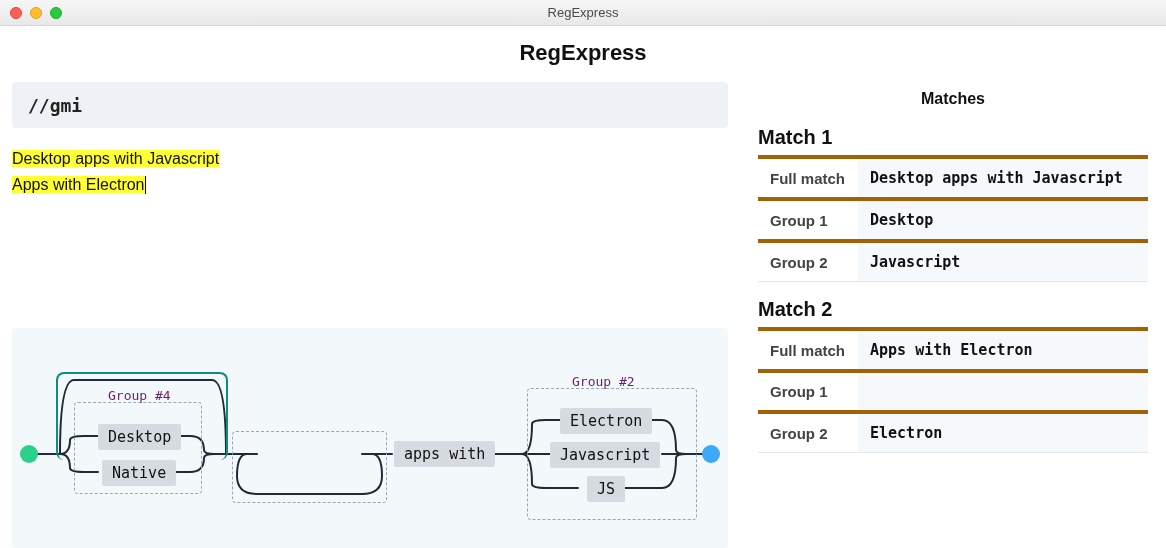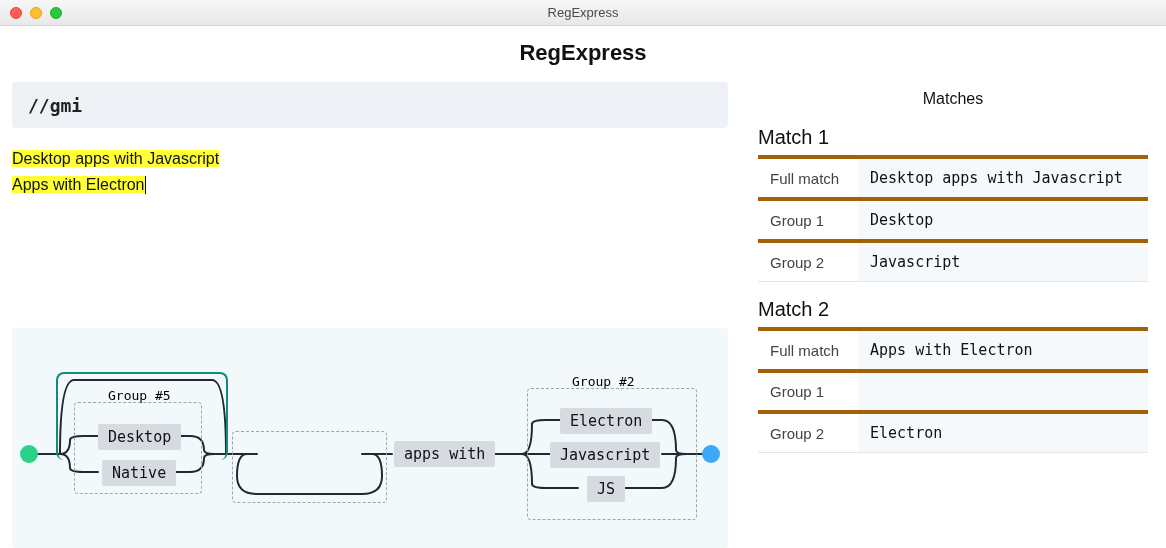--- a/index.html
+++ b/index.html
@@ -7,33 +7,33 @@
   .titlebar { height: 26px; background: linear-gradient(#f6f6f6,#e8e8e8); border-bottom: 1px solid #d6d6d6; display: flex; align-items: center; position: relative; }
   .traffic { display: flex; gap: 8px; margin-left: 10px; }
   .tl { width: 12px; height: 12px; border-radius: 50%; }
   .tl.red { background:#ff5f57; border:1px solid #e1433b;}
   .tl.yellow { background:#ffbd2e; border:1px solid #dfa023;}
   .tl.green { background:#28c940; border:1px solid #1dac2e;}
   .titlebar-title { position:absolute; left:0; right:0; text-align:center; font-size:13px; color:#4a4a4a; pointer-events:none;}
   .app-title { text-align:center; font-size:22px; font-weight:700; margin:14px 0 16px;}
   .content { display:flex; height: calc(548px - 26px - 56px); }
   .left { width: 740px; display:flex; flex-direction:column; padding:0 12px;}
-  .right { flex:1; padding: 0 18px 0 18px; }
+  .right { flex:1; padding: 0 18px 0 18px; font-weight: bold; }
   .regex-bar { background:#eef1f5; border-radius:4px; height:46px; display:flex; align-items:center; padding:0 16px; font-family: ui-monospace, SFMono-Regular, Menlo, Consolas, monospace; font-size:16px; color:#222; }
   .regex-open, .regex-flags { font-weight:700; font-size:18px;}
   .regex-body { flex:1; margin:0 10px; outline:none; min-height:20px;}
   .testarea { margin-top:18px; font-size:16px; line-height:1.65; cursor:text; }
   .hl { background:#ffff33; }
   .caret { display:inline-block; width:1px; height:18px; background:#000; vertical-align:middle; transform:translateY(-1px);}
   .diagram-wrap { margin-top:auto; background:#f3f8fb; border-radius:4px; height:220px; position:relative; overflow:hidden; }
   .node { position:absolute; font-family: ui-monospace, SFMono-Regular, Menlo, Consolas, monospace; font-size:15px; background:#d6dbe2; border-radius:2px; padding:4px 10px; text-align:center;}
   .node.whitespace { background:#23d0b4; color:#063; }
   .node.plain { background:#d6dbe2; }
   .group-box { position:absolute; border:1.5px dashed #9aa6b2; border-radius:4px; }
-  .group-label { position:absolute; font-family: ui-monospace, SFMono-Regular, Menlo, Consolas, monospace; font-size:13px; color:#000000;}
+  .group-label { position:absolute; font-family: ui-monospace, SFMono-Regular, Menlo, Consolas, monospace; font-size:13px; color:#701a75;}
   .note { position:absolute; font-family: ui-monospace, SFMono-Regular, Menlo, Consolas, monospace; font-size:13px; color:#6c7682; }
   .dashbox { position:absolute; border:1.5px dashed #9aa6b2; border-radius:4px;}
   .start-dot, .end-dot { position:absolute; width:18px; height:18px; border-radius:50%; }
   .start-dot { background:#2ad18a; }
   .end-dot { background:#3da8f5; }
   svg.rail { position:absolute; inset:0; width:100%; height:100%; }
   svg.rail path { fill:none; stroke:#1f2a33; stroke-width:2; stroke-linecap:round; stroke-linejoin:round; }
   svg.rail circle { fill:#1f2a33; }
   .matches-title { text-align:center; font-size:16px; margin:8px 0 18px;}
   .match-block{}
@@ -102,21 +102,21 @@
         <path d="M 674 126 H 697"></path>
         <circle cx="697" cy="126" r="3"></circle>
       </svg>
 
       <div class="start-dot" style="left:8px; top:117px;"></div>
       <div class="end-dot" style="left:690px; top:117px;"></div>
 
       <div class="g1-highlight" style="left:44px; top:44px; width:172px; height:88px; border-bottom:none;"></div>
 
       <div class="group-box" style="left:62px; top:74px; width:128px; height:92px;"></div>
-      <div class="group-label" style="left:96px; top:60px;">Group #5</div>
+      <div class="group-label" style="left:96px; top:60px;">Group #4</div>
 
       <div class="node plain" style="left:86px; top:96px;">Desktop</div>
       <div class="node plain" style="left:90px; top:132px;">Native</div>
 
       <div class="dashbox" style="left:220px; top:103px; width:155px; height:72px;"></div>
       <div class="note" style="left:238px; top:180px;margin-top:39px;">1 or more times</div>
 
       <div class="node plain" style="left:382px; top:113px;">apps with</div>
 
       <div class="group-box" style="left:515px; top:60px; width:170px; height:132px;"></div>

